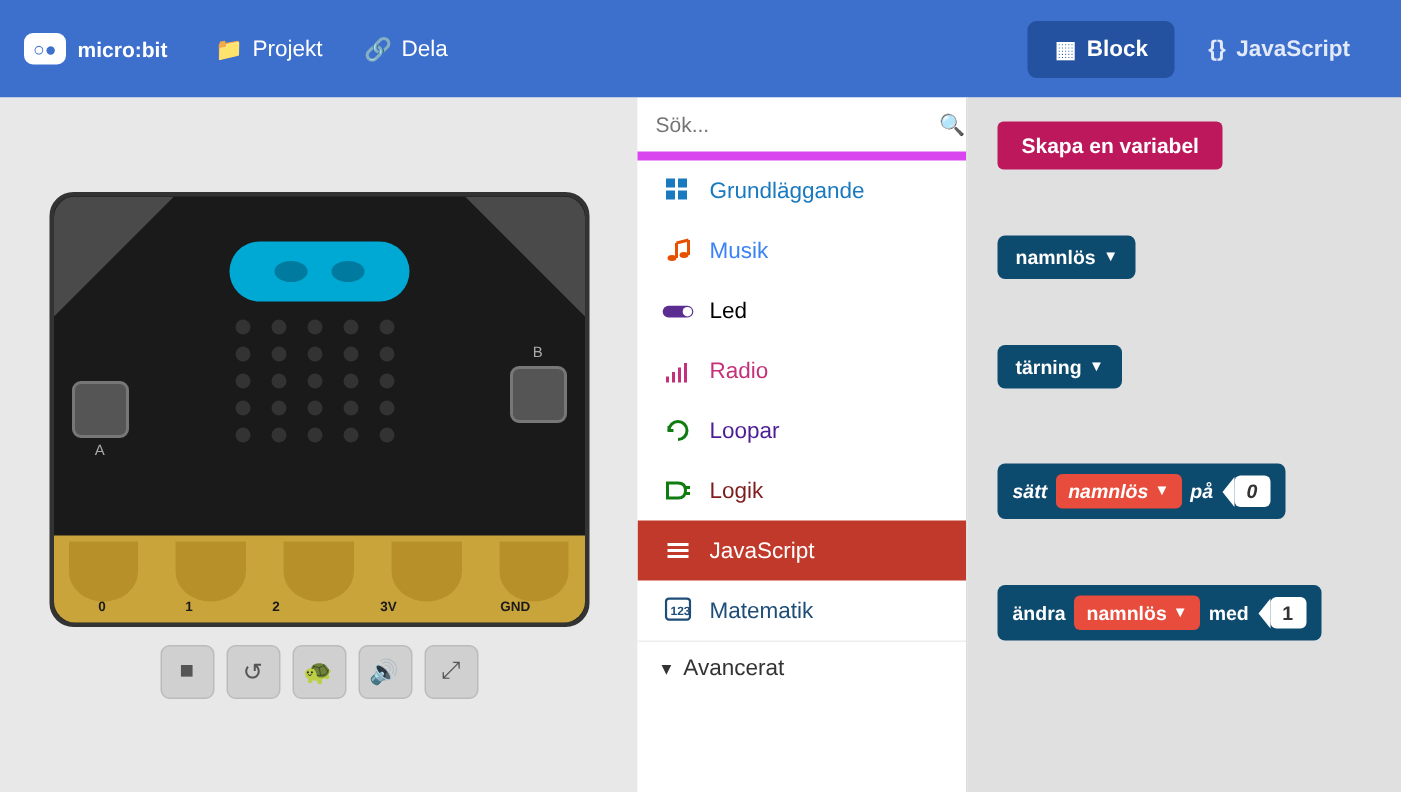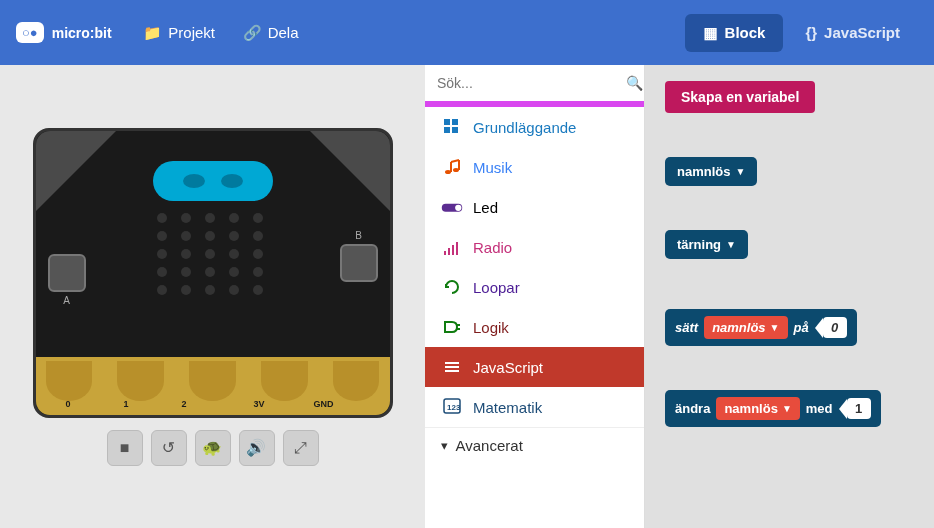--- a/index.html
+++ b/index.html
@@ -147,21 +147,21 @@
       position: absolute;
       bottom: 6px;
       font-size: 9px;
       color: #1a1a1a;
       font-weight: bold;
     }
     .pin-0 { left: 30px; }
     .pin-1 { left: 88px; }
     .pin-2 { left: 146px; }
     .pin-3v { left: 218px; }
-    .pin-gnd { left: 278px; }
+    .pin-gnd { left: 298px; }
 
     
     .sim-controls {
       display: flex; align-items: center; gap: 8px;
       margin-top: 12px;
     }
     .sim-btn {
       width: 36px; height: 36px;
       background: #d0d0d0;
       border-radius: 6px;

